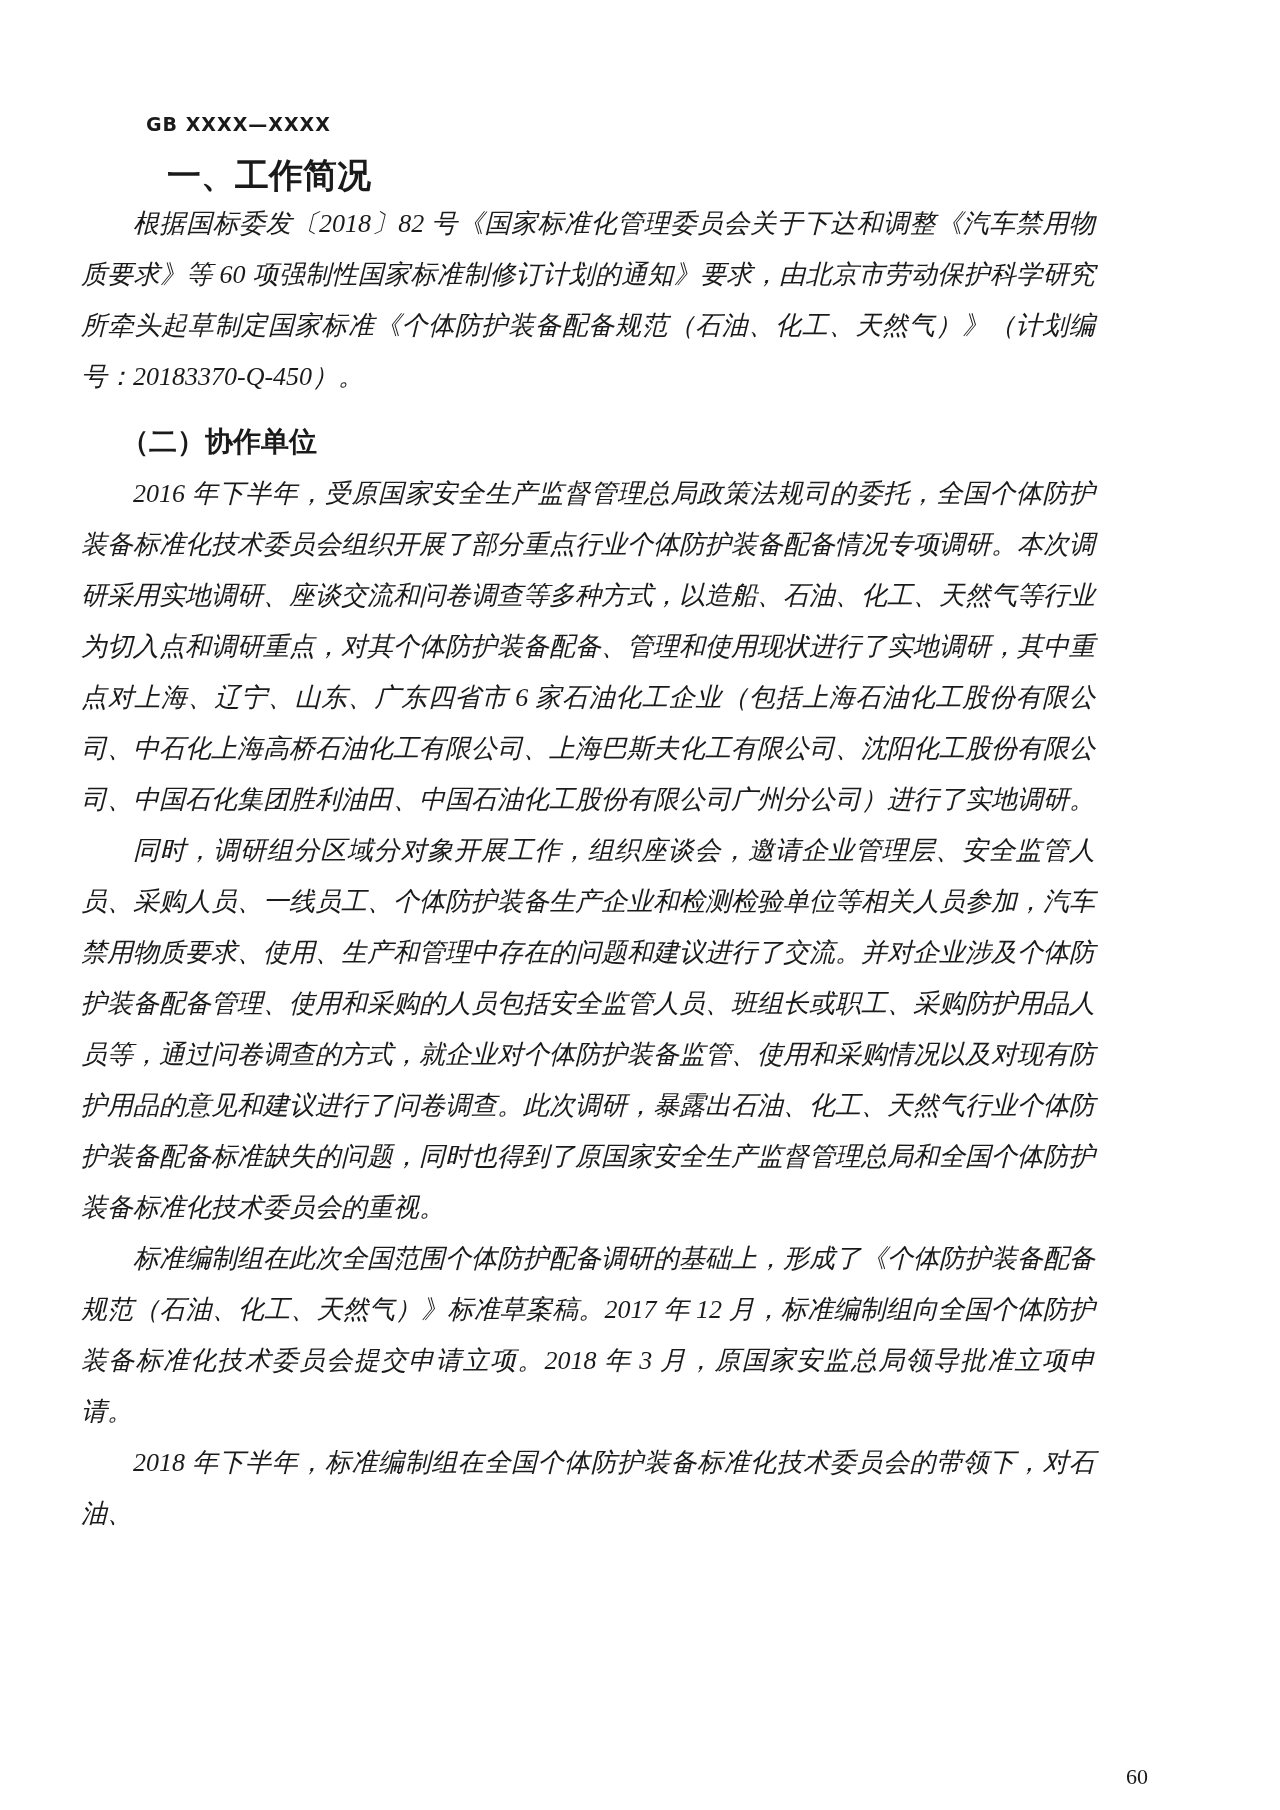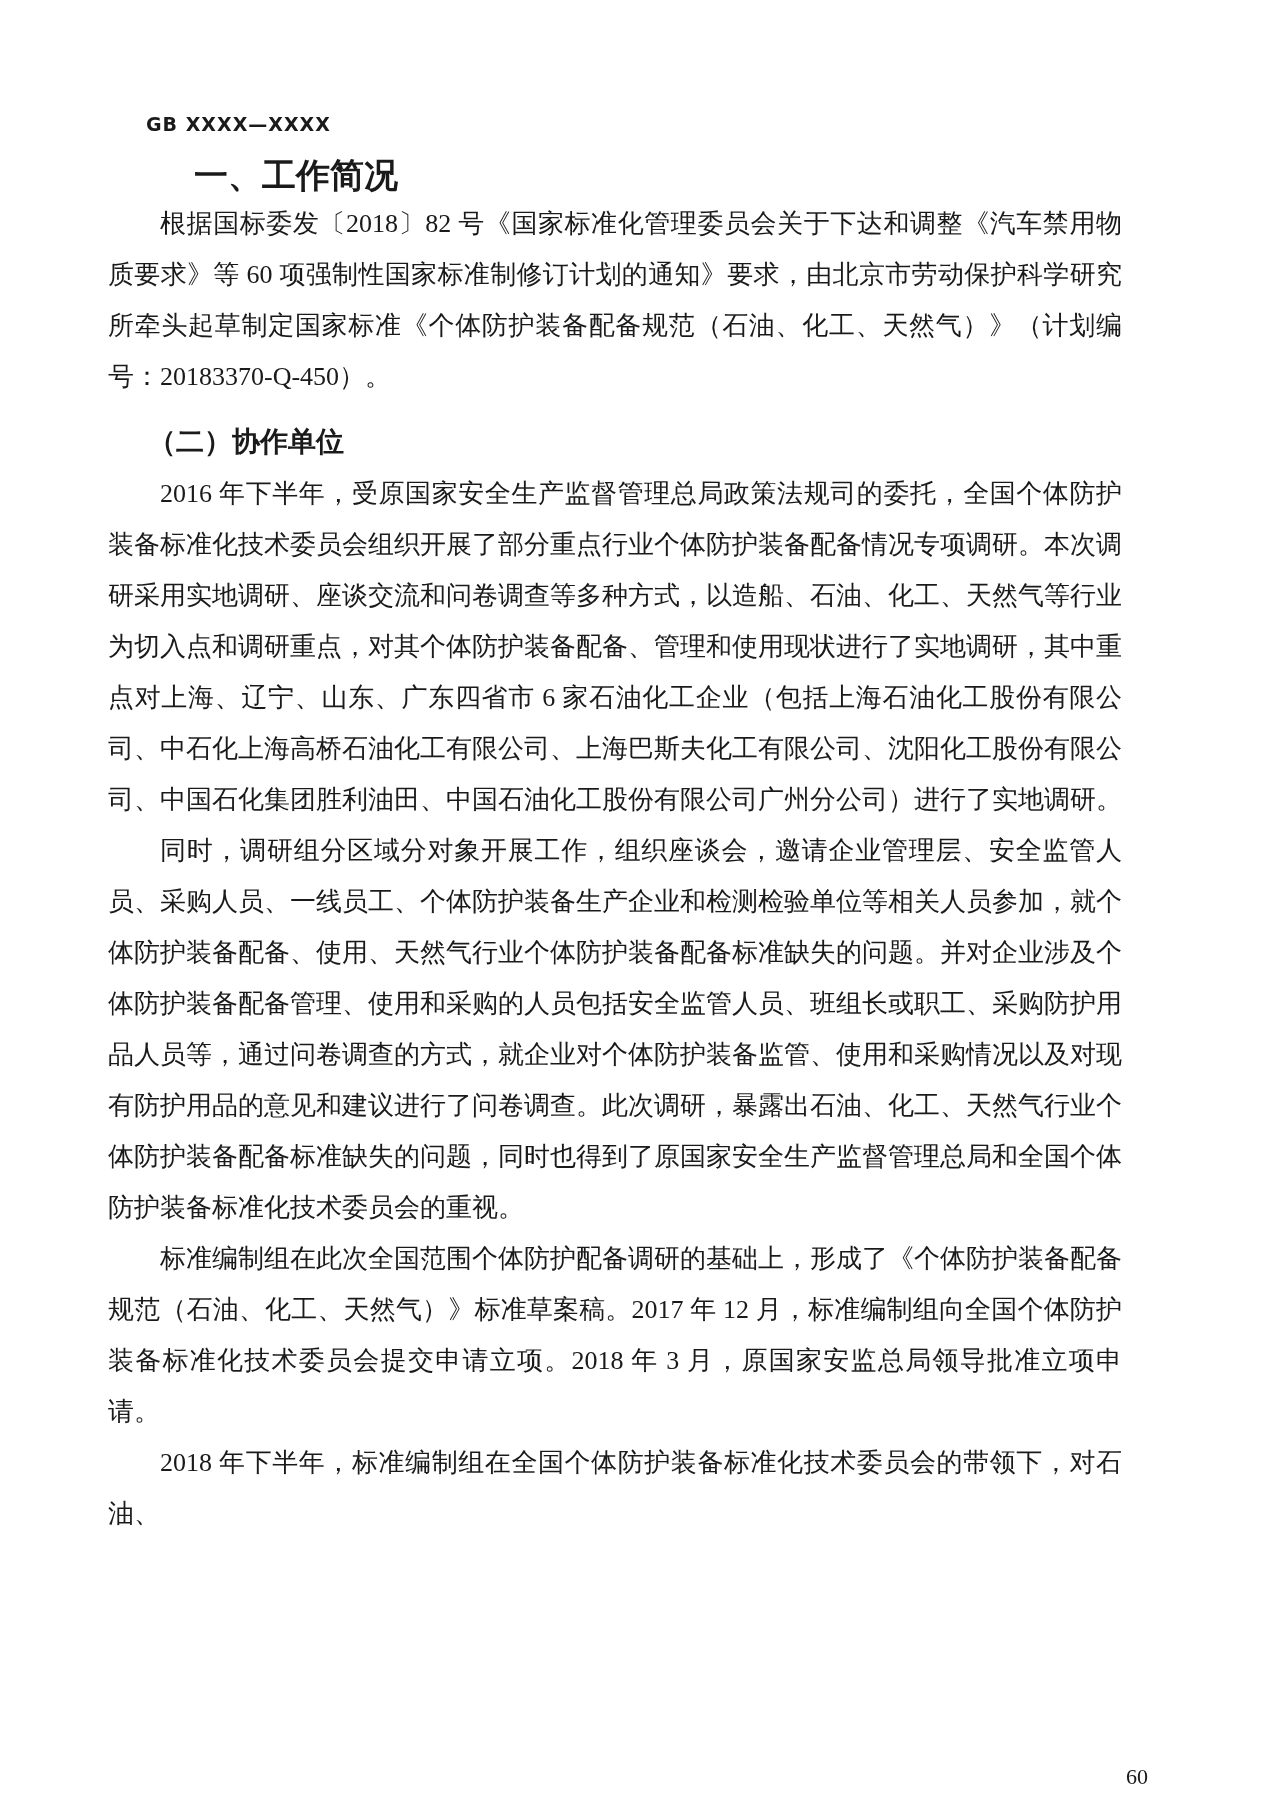--- a/index.html
+++ b/index.html
@@ -22,21 +22,21 @@
   .gb-header {
     margin: 112px 0 0 146px;
     font-family: "DejaVu Sans", "Liberation Sans", sans-serif;
     font-size: 19px;
     font-weight: 600;
     letter-spacing: 1px;
     line-height: 24px;
   }
   .content {
     position: relative;
-    margin-left: 108px;
+    margin-left: 81px;
     width: 1014px;
   }
   .doc-title {
     margin: 16px 0 0 86px;
     font-family: "Liberation Sans", "DejaVu Sans", sans-serif;
     font-size: 34px;
     font-weight: bold;
     line-height: 46px;
   }
   .section-heading {
@@ -46,20 +46,21 @@
     font-weight: bold;
     line-height: 40px;
   }
   p.body-para {
     margin: 0;
     font-size: 26px;
     line-height: 51px;
     text-align: justify;
     text-indent: 52px;
     letter-spacing: 0;
+    font-style: italic;
   }
   .page-number {
     position: absolute;
     top: 1652px;
     right: 132px;
     font-size: 22px;
     line-height: 26px;
     color: #1a1a1a;
   }
 </style>
@@ -72,21 +73,21 @@
 
   <div class="content">
 
     <div class="doc-title">一、工作简况</div>
 
     <p class="body-para">根据国标委发〔2018〕82 号《国家标准化管理委员会关于下达和调整《汽车禁用物质要求》等 60 项强制性国家标准制修订计划的通知》要求，由北京市劳动保护科学研究所牵头起草制定国家标准《个体防护装备配备规范（石油、化工、天然气）》（计划编号：20183370-Q-450）。</p>
 
     <div class="section-heading">（二）协作单位</div>
 
     <p class="body-para">2016 年下半年，受原国家安全生产监督管理总局政策法规司的委托，全国个体防护装备标准化技术委员会组织开展了部分重点行业个体防护装备配备情况专项调研。本次调研采用实地调研、座谈交流和问卷调查等多种方式，以造船、石油、化工、天然气等行业为切入点和调研重点，对其个体防护装备配备、管理和使用现状进行了实地调研，其中重点对上海、辽宁、山东、广东四省市 6 家石油化工企业（包括上海石油化工股份有限公司、中石化上海高桥石油化工有限公司、上海巴斯夫化工有限公司、沈阳化工股份有限公司、中国石化集团胜利油田、中国石油化工股份有限公司广州分公司）进行了实地调研。</p>
-    <p class="body-para">同时，调研组分区域分对象开展工作，组织座谈会，邀请企业管理层、安全监管人员、采购人员、一线员工、个体防护装备生产企业和检测检验单位等相关人员参加，就个体防护装备配备、使用、天然气行业个体防护装备配备标准缺失的问题。并对企业涉及个体防护装备配备管理、使用和采购的人员包括安全监管人员、班组长或职工、采购防护用品人员等，通过问卷调查的方式，就企业对个体防护装备监管、使用和采购情况以及对现有防护用品的意见和建议进行了问卷调查。此次调研，暴露出石油、化工、天然气行业个体防护装备配备标准缺失的问题，同时也得到了原国家安全生产监督管理总局和全国个体防护装备标准化技术委员会的重视。</p>
+    <p class="body-para">同时，调研组分区域分对象开展工作，组织座谈会，邀请企业管理层、安全监管人员、采购人员、一线员工、个体防护装备生产企业和检测检验单位等相关人员参加，汽车禁用物质要求、使用、生产和管理中存在的问题和建议进行了交流。并对企业涉及个体防护装备配备管理、使用和采购的人员包括安全监管人员、班组长或职工、采购防护用品人员等，通过问卷调查的方式，就企业对个体防护装备监管、使用和采购情况以及对现有防护用品的意见和建议进行了问卷调查。此次调研，暴露出石油、化工、天然气行业个体防护装备配备标准缺失的问题，同时也得到了原国家安全生产监督管理总局和全国个体防护装备标准化技术委员会的重视。</p>
     <p class="body-para">标准编制组在此次全国范围个体防护配备调研的基础上，形成了《个体防护装备配备规范（石油、化工、天然气）》标准草案稿。2017 年 12 月，标准编制组向全国个体防护装备标准化技术委员会提交申请立项。2018 年 3 月，原国家安监总局领导批准立项申请。</p>
     <p class="body-para">2018 年下半年，标准编制组在全国个体防护装备标准化技术委员会的带领下，对石油、</p>
 
   </div>
 
   <div class="page-number">60</div>
 
 </div>
 
 </body></html>

